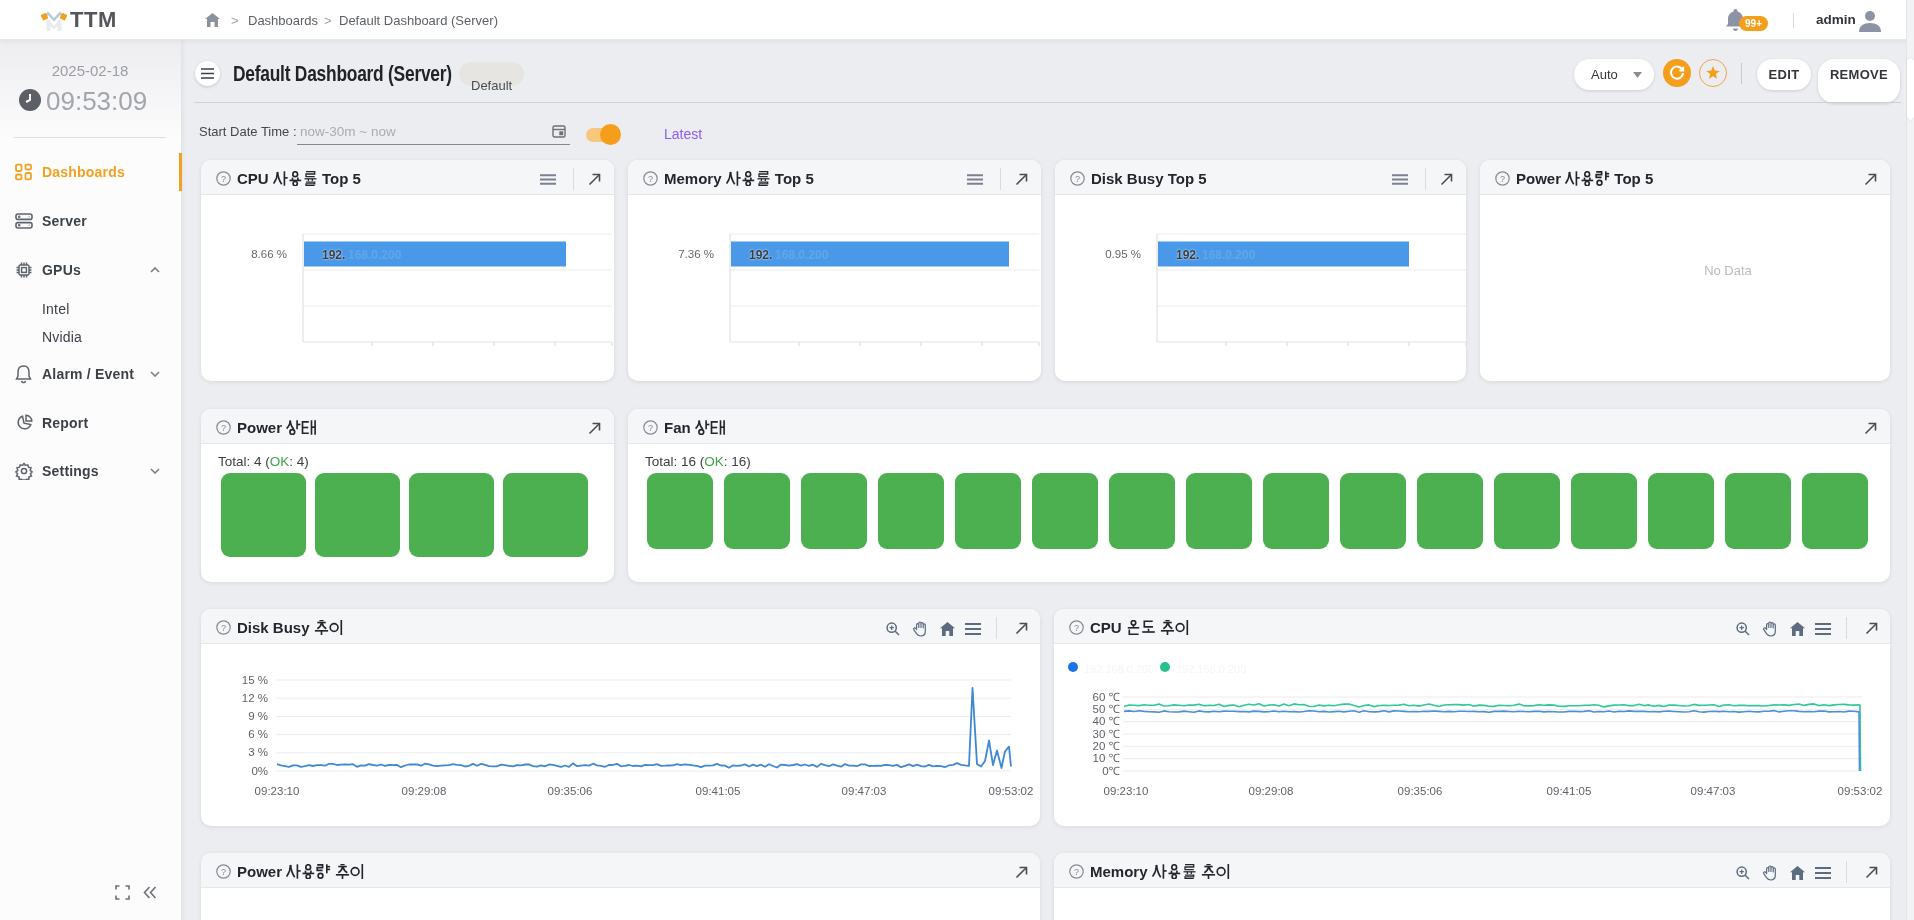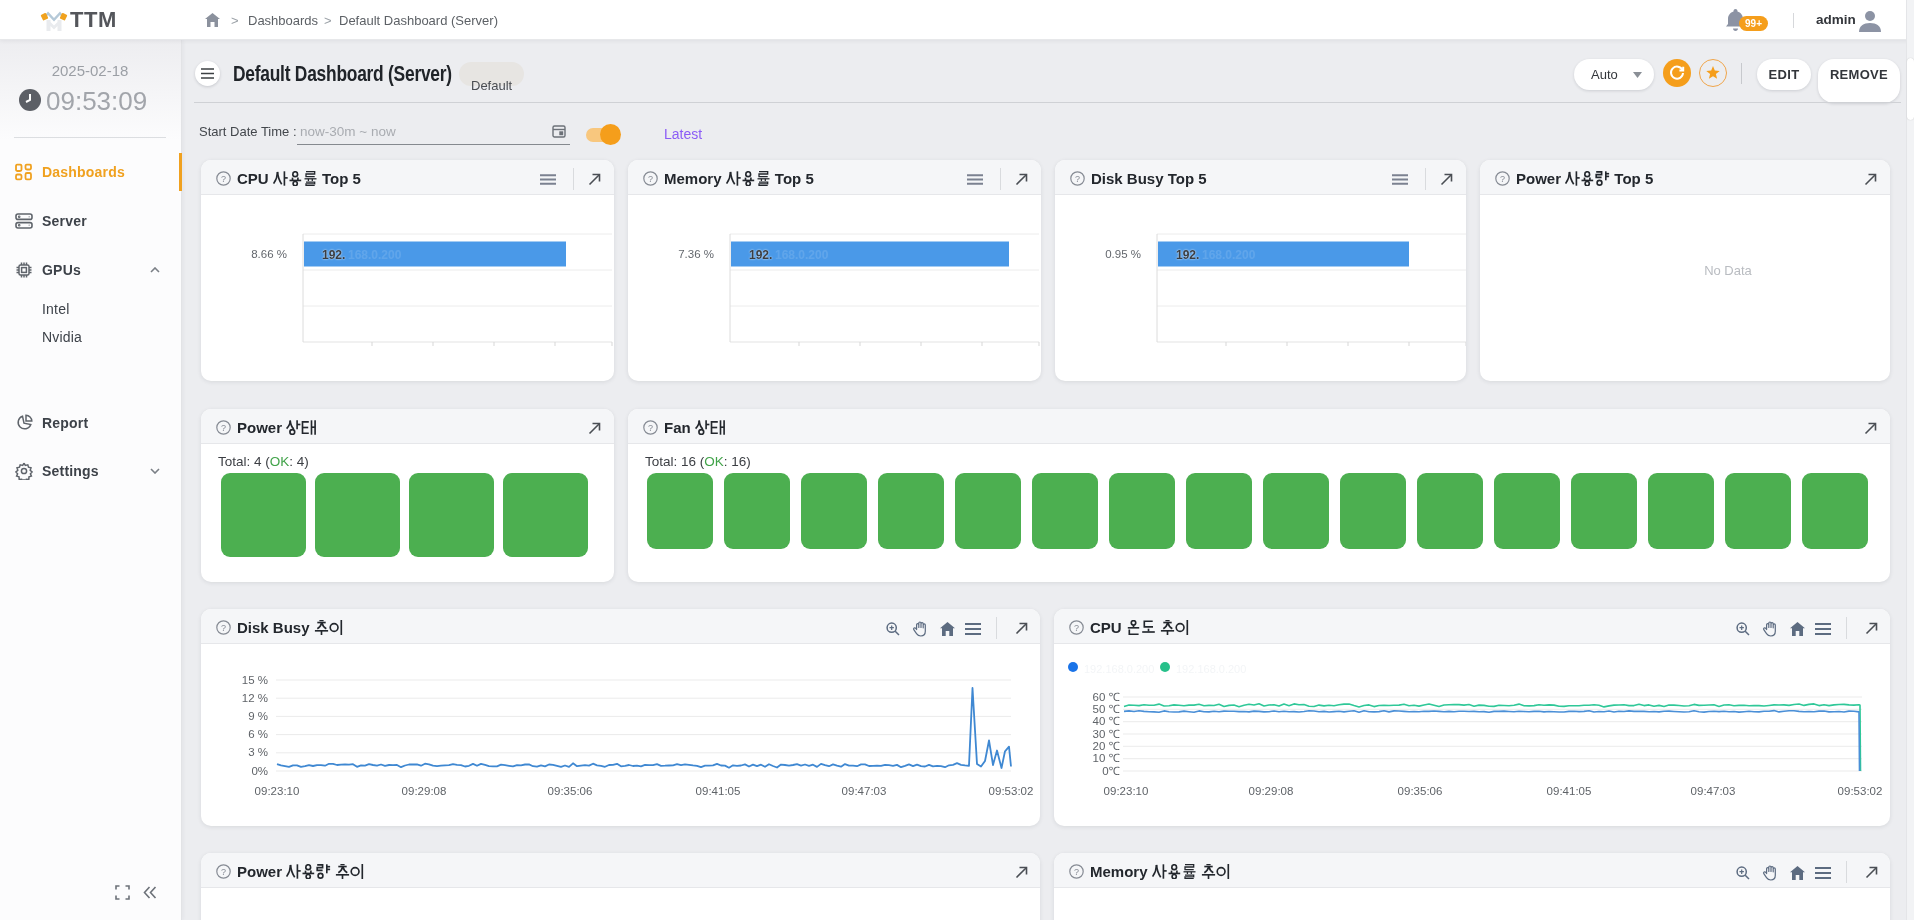--- a/index.html
+++ b/index.html
@@ -105,20 +105,30 @@
         <path d="M1 5 L5 1 L9 5"></path>
       </svg>
   </div>
   <div class="mi" style="top:251px; height:36px;">
       <div class="txt" style="font-weight:normal; color:#3d4249;">Intel</div>
     </div>
   <div class="mi" style="top:279px; height:36px;">
       <div class="txt" style="font-weight:normal; color:#3d4249;">Nvidia</div>
     </div>
 
+  <div class="mi" style="top:314px;">
+    <svg class="ic" width="17" height="19" viewBox="0 0 17 19" fill="none" stroke="#5f646b" stroke-width="1.5">
+      <path d="M8.5 1.5 C12 1.5 14 4 14 7.5 L14 11.5 L15.5 14.5 L1.5 14.5 L3 11.5 L3 7.5 C3 4 5 1.5 8.5 1.5 Z"></path>
+      <path d="M6.5 16.5 C6.8 17.6 7.5 18.2 8.5 18.2 C9.5 18.2 10.2 17.6 10.5 16.5"></path>
+    </svg>
+    <div class="txt">Alarm / Event</div>
+    <svg class="chev" width="10" height="6" viewBox="0 0 10 6" fill="none" stroke="#7a7f86" stroke-width="1.6">
+        <path d="M1 1 L5 5 L9 1"></path>
+      </svg>
+  </div>
 
   <div class="mi" style="top:363px;">
     <svg class="ic" width="18" height="18" viewBox="0 0 18 18" fill="none" stroke="#5f646b" stroke-width="1.5">
       <path d="M7.5 2.2 A 6.5 6.5 0 1 0 15.8 10.5 L9 9.2 Z"></path>
       <path d="M11 1.2 A 6 6 0 0 1 16.8 7 L11 7 Z"></path>
     </svg>
     <div class="txt">Report</div>
   </div>
 
   <div class="mi" style="top:411px;">

